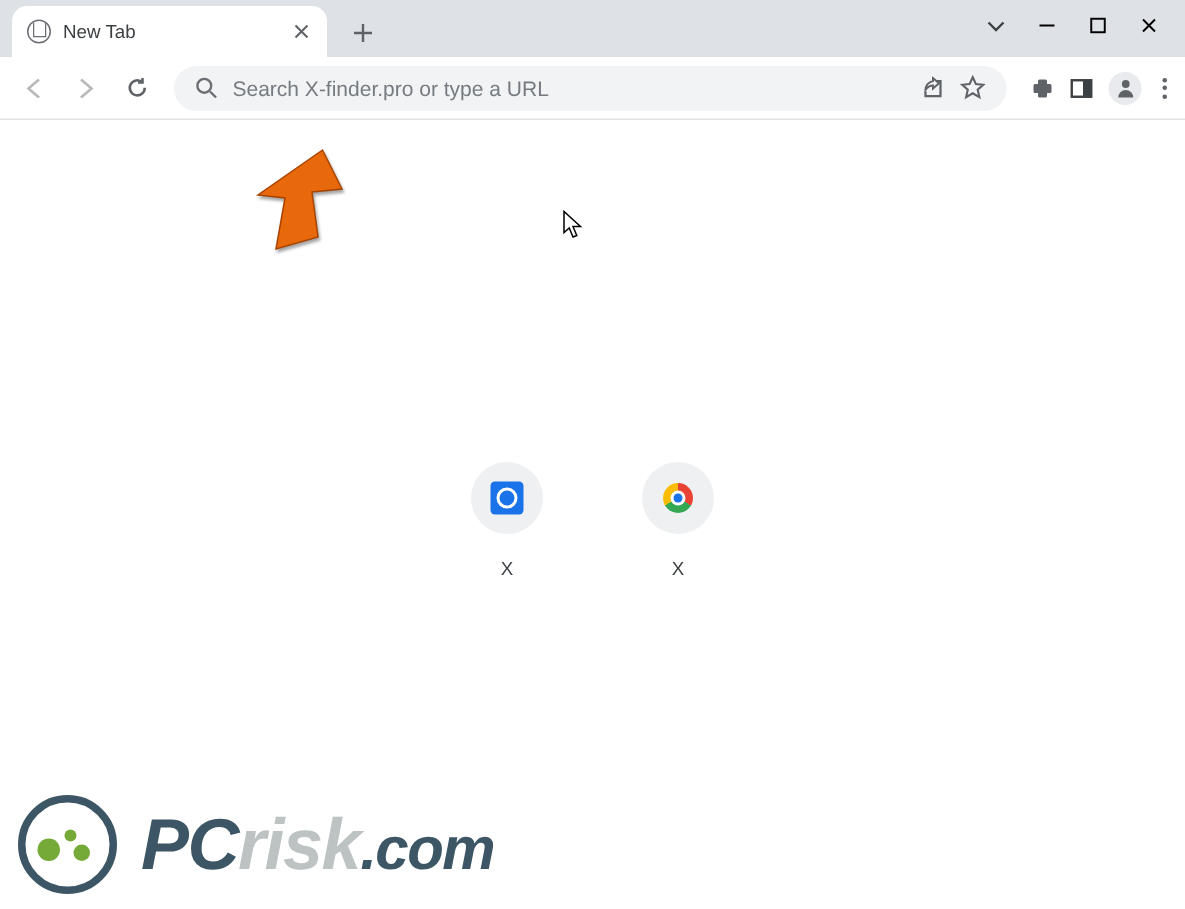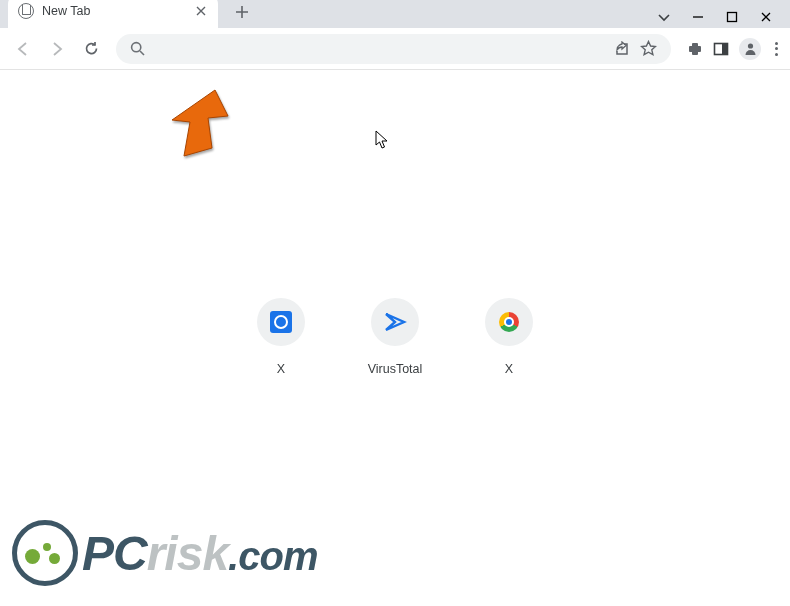--- a/index.html
+++ b/index.html
@@ -2,21 +2,21 @@
 <html><head>
 <meta charset="utf-8">
 <style>
 * { margin: 0; padding: 0; box-sizing: border-box; }
 html, body { width: 790px; height: 606px; font-family: "Segoe UI", Arial, sans-serif; overflow: hidden; background: #fff; position: relative; }
 
 .window-controls { position: absolute; top: 0; right: 0; height: 34px; display: flex; align-items: center; gap: 22px; padding-right: 18px; z-index: 100; }
 .window-controls .chev { color: #3c4043; }
 .window-controls .wc-btn { color: #000; }
 
-.tabstrip { height: 28px; background: #dee1e6; display: flex; align-items: flex-end; padding-left: 8px; padding-top: 6px; }
+.tabstrip { height: 38px; background: #dee1e6; display: flex; align-items: flex-end; padding-left: 8px; padding-top: 6px; }
 .tab { background: #fff; height: 34px; width: 210px; border-radius: 10px 10px 0 0; display: flex; align-items: center; padding: 0 10px; gap: 8px; position: relative; }
 .tab .favicon { width: 16px; height: 16px; border-radius: 50%; border: 1.5px solid #6b6f73; display: flex; align-items: center; justify-content: center; flex: none; }
 .tab .favicon::after { content: ""; width: 7px; height: 9px; border: 1.5px solid #6b6f73; border-top: none; border-radius: 0 0 1px 1px; transform: translateY(-1px); }
 .tab .title { font-size: 12.5px; color: #3c4043; flex: 1; white-space: nowrap; overflow: hidden; }
 .tab .close { color: #5f6368; font-size: 14px; padding: 2px; }
 .newtab-btn { width: 28px; height: 28px; display: flex; align-items: center; justify-content: center; margin-left: 10px; margin-bottom: 2px; color: #5f6368; font-size: 18px; }
 
 .toolbar { height: 42px; background: #fff; border-bottom: 1px solid #e3e3e3; display: flex; align-items: center; padding: 0 8px; gap: 4px; }
 .nav-btn { width: 30px; height: 30px; display: flex; align-items: center; justify-content: center; color: #5f6368; border-radius: 50%; }
 .nav-btn.disabled { color: #b7b9bb; }
@@ -45,21 +45,21 @@
 .sc-chrome::after { content:""; position:absolute; top:5px; left:5px; width:10px; height:10px; border-radius:50%; background:#fff; }
 .sc-chrome::before { content:""; position:absolute; top:7px; left:7px; width:6px; height:6px; border-radius:50%; background:#1a73e8; z-index:1; }
 
 
 .cursor { position: absolute; left: 375px; top: 60px; z-index: 50; }
 
 
 .arrow { position: absolute; left: 170px; top: 18px; z-index: 40; filter: drop-shadow(1px 2px 1px rgba(0,0,0,.35)); }
 
 
-.watermark { position: absolute; left: 12px; bottom: 10px; display: flex; align-items: center; gap: 4px; opacity: .92; }
+.watermark { position: absolute; left: 12px; bottom: 10px; display: flex; align-items: center; gap: 16px; opacity: .92; }
 .wm-badge { width: 66px; height: 66px; border: 5px solid #2d4858; border-radius: 50%; position: relative; display:flex; align-items:center; justify-content:center; }
 .wm-dots { position: relative; width: 40px; height: 40px; }
 .wm-dots i { position:absolute; border-radius:50%; background:#6aa329; }
 .wm-dots i:nth-child(1){ width:15px; height:15px; left:0; top:16px; }
 .wm-dots i:nth-child(2){ width:8px; height:8px; left:18px; top:10px; }
 .wm-dots i:nth-child(3){ width:11px; height:11px; left:24px; top:20px; }
 .wm-text { font-family: Arial, sans-serif; font-style: italic; font-weight: 600; font-size: 48px; letter-spacing: -1px; }
 .wm-text .pc { color: #2d4858; }
 .wm-text .risk { color: #b8bdbe; }
 .wm-text .com { color: #2d4858; font-size: 40px; }
@@ -127,20 +127,21 @@
       </svg>
   </div>
 
   <div class="omnibox">
     <span class="search-ic">
       <svg width="15" height="15" viewBox="0 0 15 15">
           <circle cx="6.2" cy="6.2" r="4.6" stroke="currentColor" stroke-width="1.6" fill="none"></circle>
           <line x1="10" y1="10" x2="14" y2="14" stroke="currentColor" stroke-width="1.6"></line>
         </svg>
     </span>
+    <span class="placeholder">Search X-finder.pro or type a URL</span>
     <div class="omnibox-actions">
       <span>
         <svg width="16" height="16" viewBox="0 0 16 16">
             <path d="M10 3 L13 3 L13 13 L3 13 L3 10" stroke="#5f6368" stroke-width="1.5" fill="none"></path>
             <path d="M3 9 C 3 4 8 3 8 3 L8 1 L12 4.5 L8 8 L8 6 C 8 6 5 6 3 9 Z" stroke="#5f6368" stroke-width="1.3" fill="none"></path>
           </svg>
       </span>
       <span>
         <svg width="17" height="17" viewBox="0 0 17 17">
             <path d="M8.5 1.5 L10.6 6 L15.5 6.5 L11.8 9.8 L12.9 14.7 L8.5 12.2 L4.1 14.7 L5.2 9.8 L1.5 6.5 L6.4 6 Z" stroke="#5f6368" stroke-width="1.4" fill="none"></path>
@@ -191,28 +192,20 @@
 
   <div class="shortcuts">
     <div class="shortcut">
       <div class="sc-icon">
           <div class="sc-x"></div>
         </div>
       <div class="sc-label">X</div>
     </div>
     <div class="shortcut">
       <div class="sc-icon">
-        <svg class="sc-vt" width="24" height="24" viewBox="0 0 24 24">
-            <path d="M3 4 L21 12 L3 20 L12 12 Z" fill="none" stroke="#1a73e8" stroke-width="2.4"></path>
-          </svg>
-      </div>
-      <div class="sc-label">VirusTotal</div>
-    </div>
-    <div class="shortcut">
-      <div class="sc-icon">
           <div class="sc-chrome"></div>
         </div>
       <div class="sc-label">X</div>
     </div>
   </div>
 
   <div class="watermark">
     <div class="wm-badge">
       <div class="wm-dots">
           <i></i>

